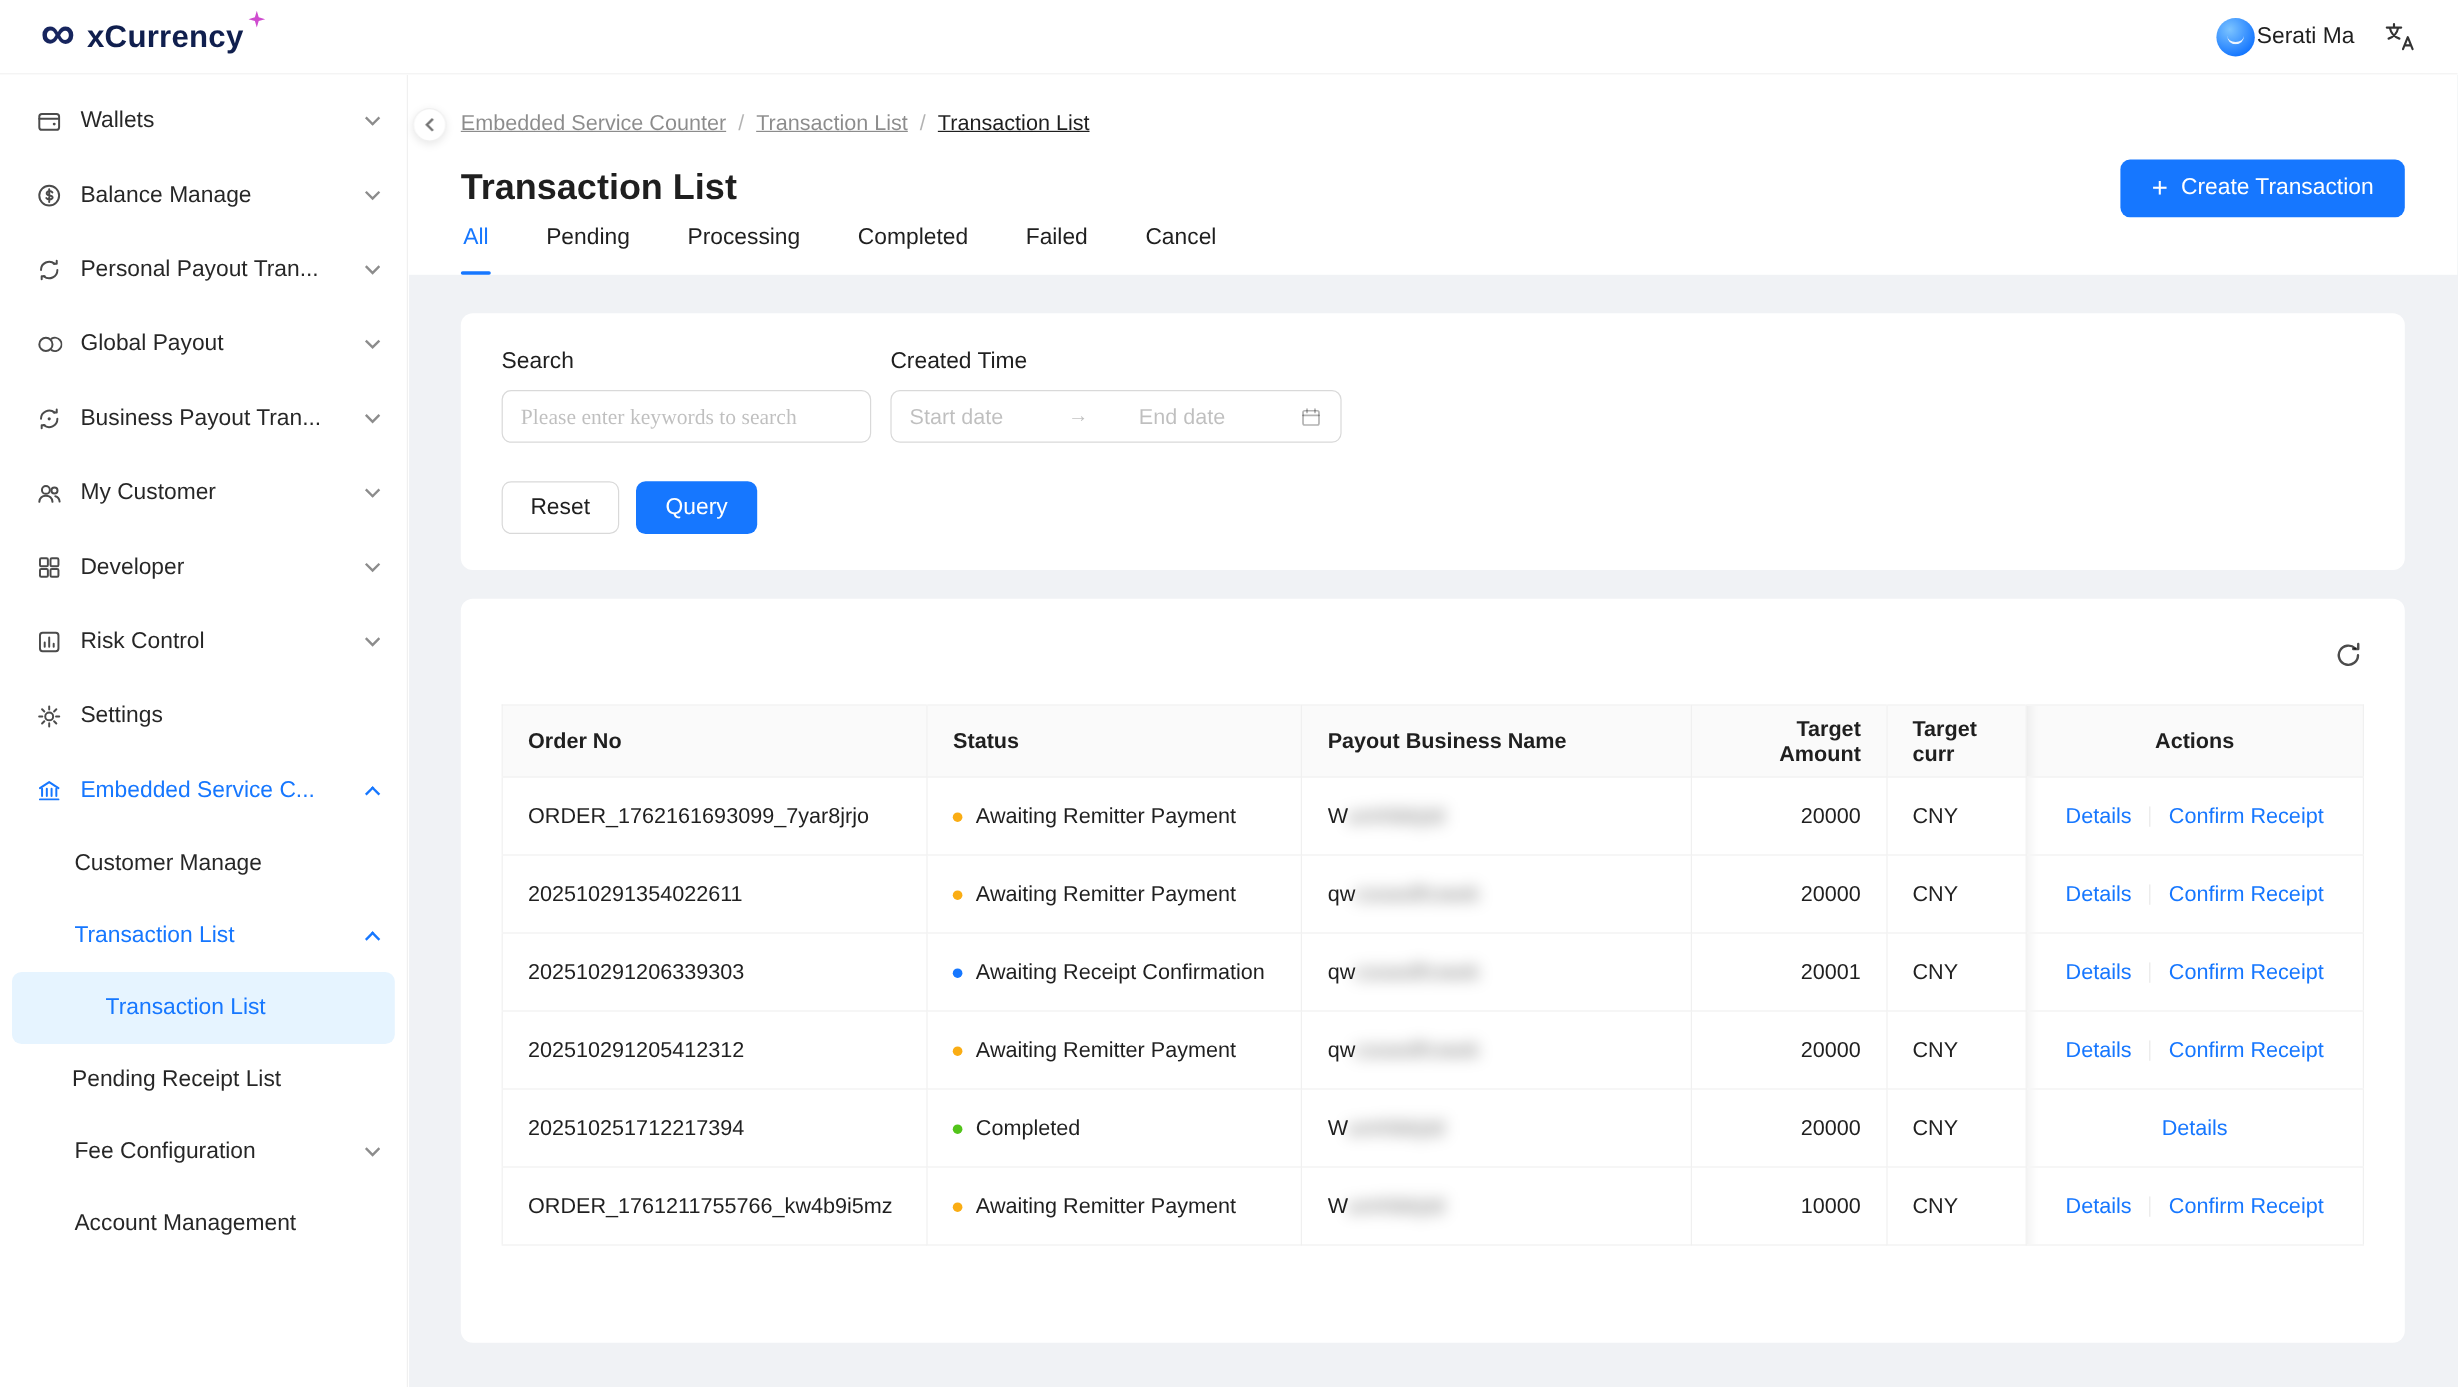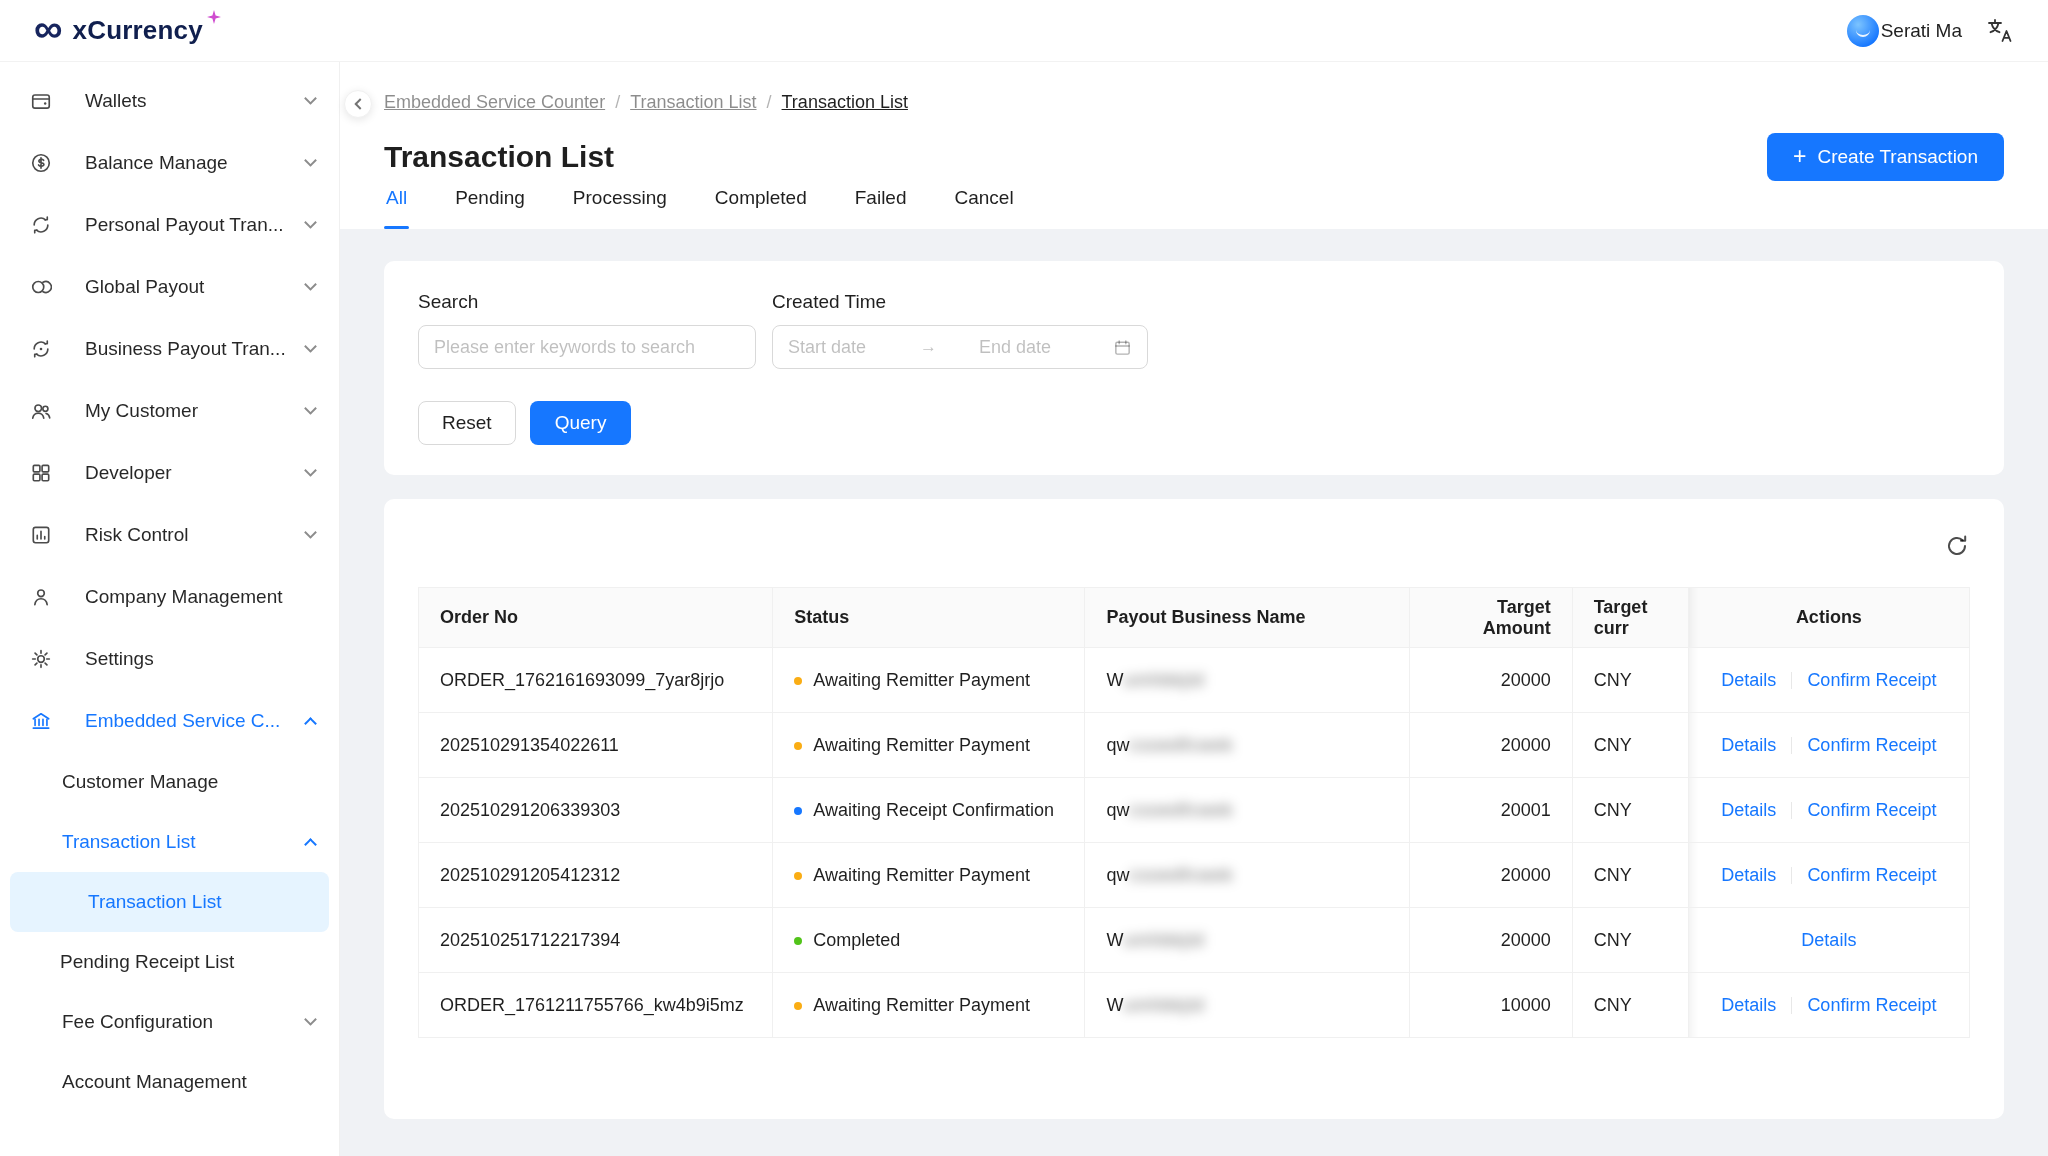--- a/index.html
+++ b/index.html
@@ -32,21 +32,20 @@
 
   
   .sidebar{
     position:fixed; top:62px; left:0; bottom:0; width:340px; background:#fff;
     border-right:1px solid #f0f0f0; padding-top:8px; overflow:hidden; z-index:10;
   }
   .menu-item{
     height:62px; display:flex; align-items:center;
     padding:0 24px 0 30px; font-size:19px; color:rgba(0,0,0,0.85); cursor:pointer;
     white-space:nowrap;
-    gap:18px;
   }
   .mi-icon{ width:22px; height:22px; margin-right:15px; color:#4b4b4b; flex:none; }
   .mi-icon svg{ width:100%; height:100%; }
   .menu-item .label{ flex:1; overflow:hidden; text-overflow:ellipsis; }
   .chev{
     width:9px; height:9px; flex:none;
     border-right:2px solid rgba(0,0,0,0.45); border-bottom:2px solid rgba(0,0,0,0.45);
     transform:rotate(45deg); margin-top:-5px;
   }
   .chev.up{ transform:rotate(-135deg); margin-top:5px; }
@@ -97,21 +96,21 @@
   .body-area{ padding:32px 44px 0; }
   .card{ background:#fff; border-radius:10px; }
   .filter-card{ padding:30px 34px; }
   .field-row{ display:flex; gap:16px; }
   .f-label{ font-size:19px; margin-bottom:12px; color:rgba(0,0,0,0.88); }
   .input{
     height:44px; border:1px solid #d9d9d9; border-radius:8px; background:#fff;
     display:flex; align-items:center; padding:0 15px; font-size:18px; cursor:text;
   }
   .ph{ color:rgba(0,0,0,0.25); }
-  .search-input{ width:338px; }
+  .search-input{ width:308px;font-family:Liberation Serif, serif; }
   .range-input{ width:376px;gap:28px; }
   .range-input .arrow{ color:rgba(0,0,0,0.25); font-size:17px; margin:0 14px 0 26px; }
   .range-input .spacer{ flex:1; }
   .cal-icon{ width:19px; height:19px; color:rgba(0,0,0,0.3); flex:none; }
   .cal-icon svg{ width:100%; height:100%; }
   .filter-actions{ margin-top:32px; display:flex; gap:14px; }
   .btn-default{
     height:44px; padding:0 23px; border:1px solid #d9d9d9; background:#fff;
     border-radius:8px; font-size:19px; font-family:inherit; color:rgba(0,0,0,0.88); cursor:pointer;
   }
@@ -229,27 +228,20 @@
         <span class="label">Developer</span>
         <span class="chev down"></span>
       </div>
       <div class="menu-item">
         <span class="mi-icon"><svg viewBox="0 0 20 20" fill="none" stroke="currentColor" stroke-width="1.5" stroke-linecap="round" stroke-linejoin="round">
             <rect x="3" y="3" width="14" height="14" rx="2"></rect>
             <path d="M6.6 13.6v-3.2M10 13.6V6.6M13.4 13.6v-2.2"></path>
           </svg></span>
         <span class="label">Risk Control</span>
         <span class="chev down"></span>
-      </div>
-      <div class="menu-item">
-        <span class="mi-icon"><svg viewBox="0 0 20 20" fill="none" stroke="currentColor" stroke-width="1.5" stroke-linecap="round" stroke-linejoin="round">
-            <circle cx="10" cy="6.6" r="3"></circle>
-            <path d="M4.4 17c.5-3.6 2.7-5.4 5.6-5.4s5.1 1.8 5.6 5.4"></path>
-          </svg></span>
-        <span class="label">Company Management</span>
       </div>
       <div class="menu-item">
         <span class="mi-icon"><svg viewBox="0 0 20 20" fill="none" stroke="currentColor" stroke-width="1.5" stroke-linecap="round" stroke-linejoin="round">
             <circle cx="10" cy="10" r="3"></circle>
             <path d="M10 2.4v2.4M10 15.2v2.4M2.4 10h2.4M15.2 10h2.4M4.6 4.6l1.7 1.7M13.7 13.7l1.7 1.7M15.4 4.6l-1.7 1.7M6.3 13.7l-1.7 1.7"></path>
           </svg></span>
         <span class="label">Settings</span>
       </div>
       <div class="menu-item active">
         <span class="mi-icon"><svg viewBox="0 0 20 20" fill="none" stroke="currentColor" stroke-width="1.5" stroke-linecap="round" stroke-linejoin="round">

